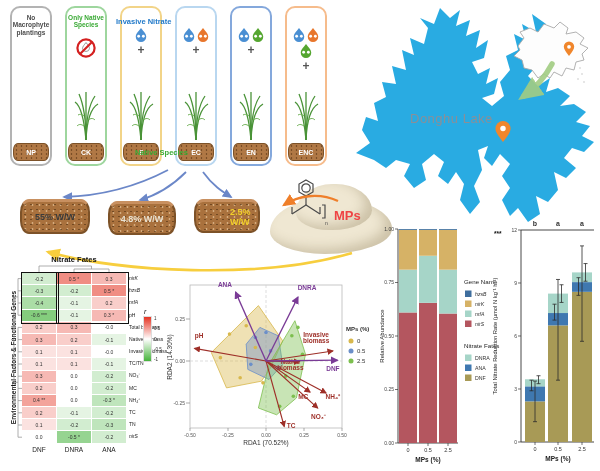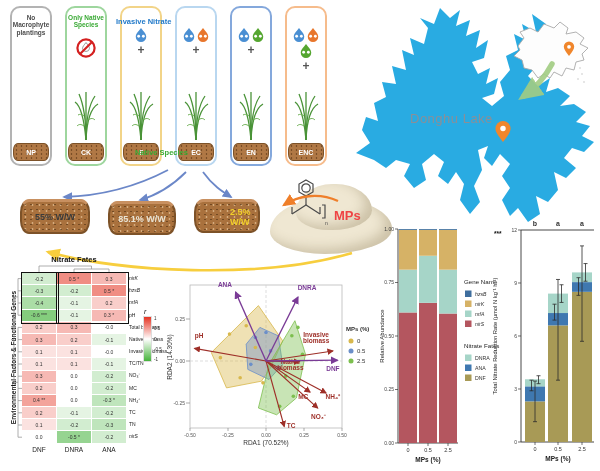--- a/index.html
+++ b/index.html
@@ -567,18 +567,18 @@
       <line x1="94" y1="227" x2="94" y2="230" stroke="#333" stroke-width="0.7"></line>
       <text x="94" y="236" text-anchor="middle" font-size="5.5" fill="#333">2.5</text>
       <text x="70" y="246" text-anchor="middle" font-size="6.5" font-weight="bold" fill="#222">MPs (%)</text>
       <text x="9" y="121" text-anchor="middle" font-size="5.8" fill="#222" transform="rotate(-90 9 121)">Total Nitrate Reduction Rate (μmol N kg⁻¹ h⁻¹)</text>
     </svg>
 
 <div class="pot-lg" style="left: 20px; top: 199px; width: 70px; height: 35px;">
       <div style="color: rgb(59, 59, 59);">55% W/W</div>
     </div>
     <div class="pot-lg" style="left: 108px; top: 201px; width: 68px; height: 34px;">
-      <div style="color: rgb(233, 226, 210);">85.1% W/W</div>
+      <div style="color: rgb(233, 226, 210);">4.8% W/W</div>
     </div>
     <div class="pot-lg" style="left: 194px; top: 199px; width: 66px; height: 34px;">
       <div style="color: rgb(242, 207, 42); padding-left: 34px;">2.5% W/W</div>
     </div>
   </div>
 
 </body></html>

